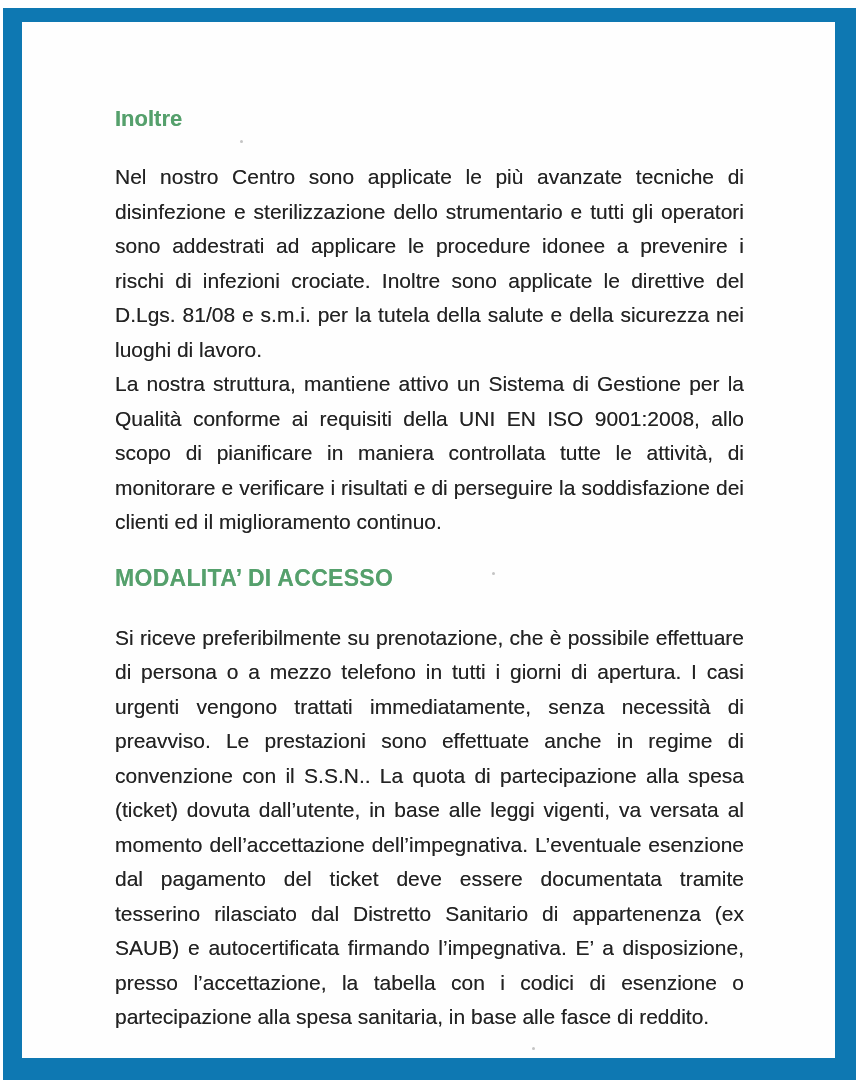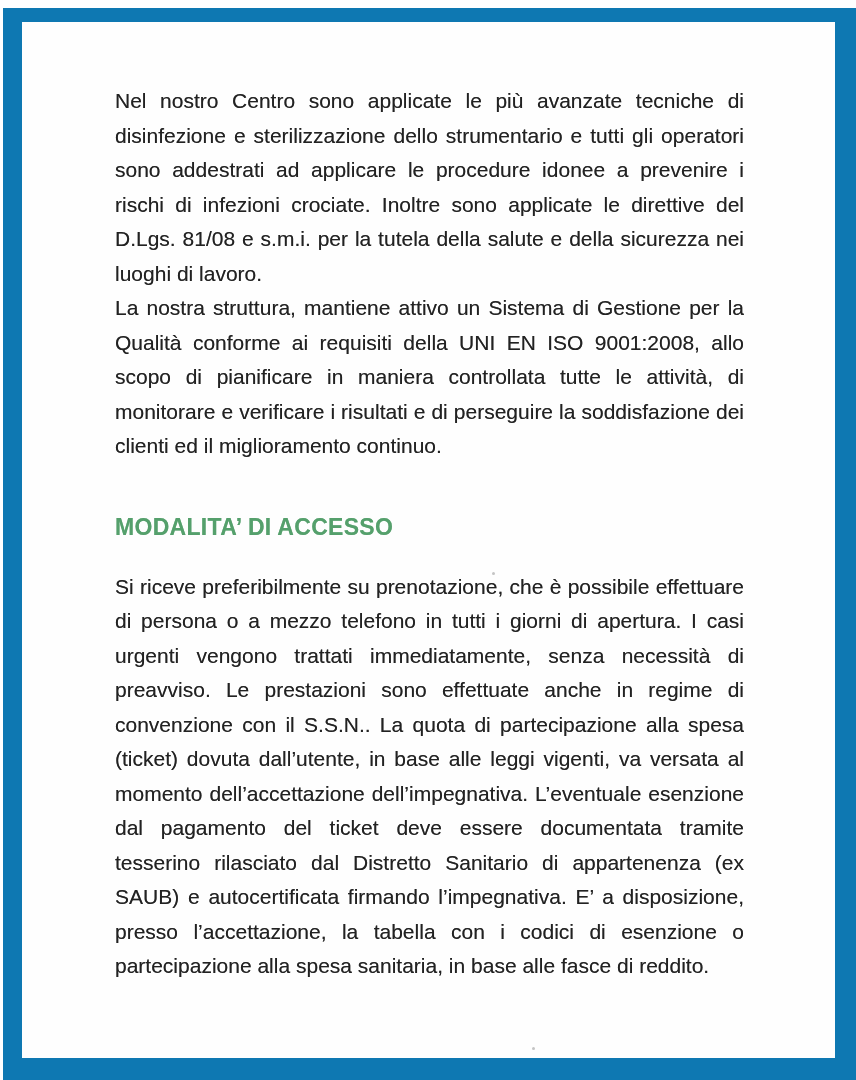--- a/index.html
+++ b/index.html
@@ -56,41 +56,42 @@
     font-weight: bold;
     color: var(--heading-color);
     font-size: 22px;
     line-height: 26px;
     margin-bottom: 28px;
     text-shadow: 0 0 0.5px rgba(85,160,108,0.6);
   }
   .section-heading.caps {
     font-size: 23px;
     letter-spacing: 0.3px;
-    margin-top: 50px;
+    margin-top: 25px;
     margin-bottom: 30px;
   }
   .heading-gap { margin-top: 22px; }
   
   .speck {
     position: absolute;
     background: rgba(90,90,90,0.35);
     border-radius: 50%;
     width: 3px;
     height: 3px;
   }
 </style>
 </head>
 <body>
 
 <div class="scan-page">
   <div class="blue-frame">
     <div class="content-area">
 
 
+      <h2 class="section-heading heading-gap">Inoltre</h2>
 
       <p class="body-paragraph">Nel nostro Centro sono applicate le più avanzate tecniche di disinfezione e sterilizzazione dello strumentario e tutti gli operatori sono addestrati ad applicare le procedure idonee a prevenire i rischi di infezioni crociate. Inoltre sono applicate le direttive del D.Lgs. 81/08 e s.m.i. per la tutela della salute e della  sicurezza nei luoghi di lavoro.</p>
 
       <p class="body-paragraph">La nostra struttura, mantiene attivo un Sistema di Gestione per la Qualità conforme ai requisiti della UNI EN ISO 9001:2008, allo scopo di pianificare in maniera controllata tutte le attività, di monitorare e verificare i risultati e di perseguire la soddisfazione dei clienti ed il miglioramento continuo.</p>
 
       <h2 class="section-heading caps">MODALITA’ DI ACCESSO</h2>
 
       <p class="body-paragraph">Si riceve preferibilmente su prenotazione, che è possibile effettuare di persona o a mezzo telefono in tutti i giorni di apertura. I casi urgenti vengono trattati immediatamente, senza necessità di preavviso. Le prestazioni sono  effettuate anche in regime di convenzione con il S.S.N.. La quota di partecipazione alla spesa (ticket) dovuta dall’utente, in base alle leggi vigenti, va versata al momento dell’accettazione dell’impegnativa. L’eventuale esenzione dal pagamento del ticket deve essere documentata tramite tesserino rilasciato dal Distretto Sanitario di appartenenza (ex SAUB) e autocertificata firmando l’impegnativa. E’ a disposizione, presso l’accettazione, la tabella con i codici di esenzione o partecipazione alla spesa sanitaria, in base alle fasce di reddito.</p>
 
     </div>

